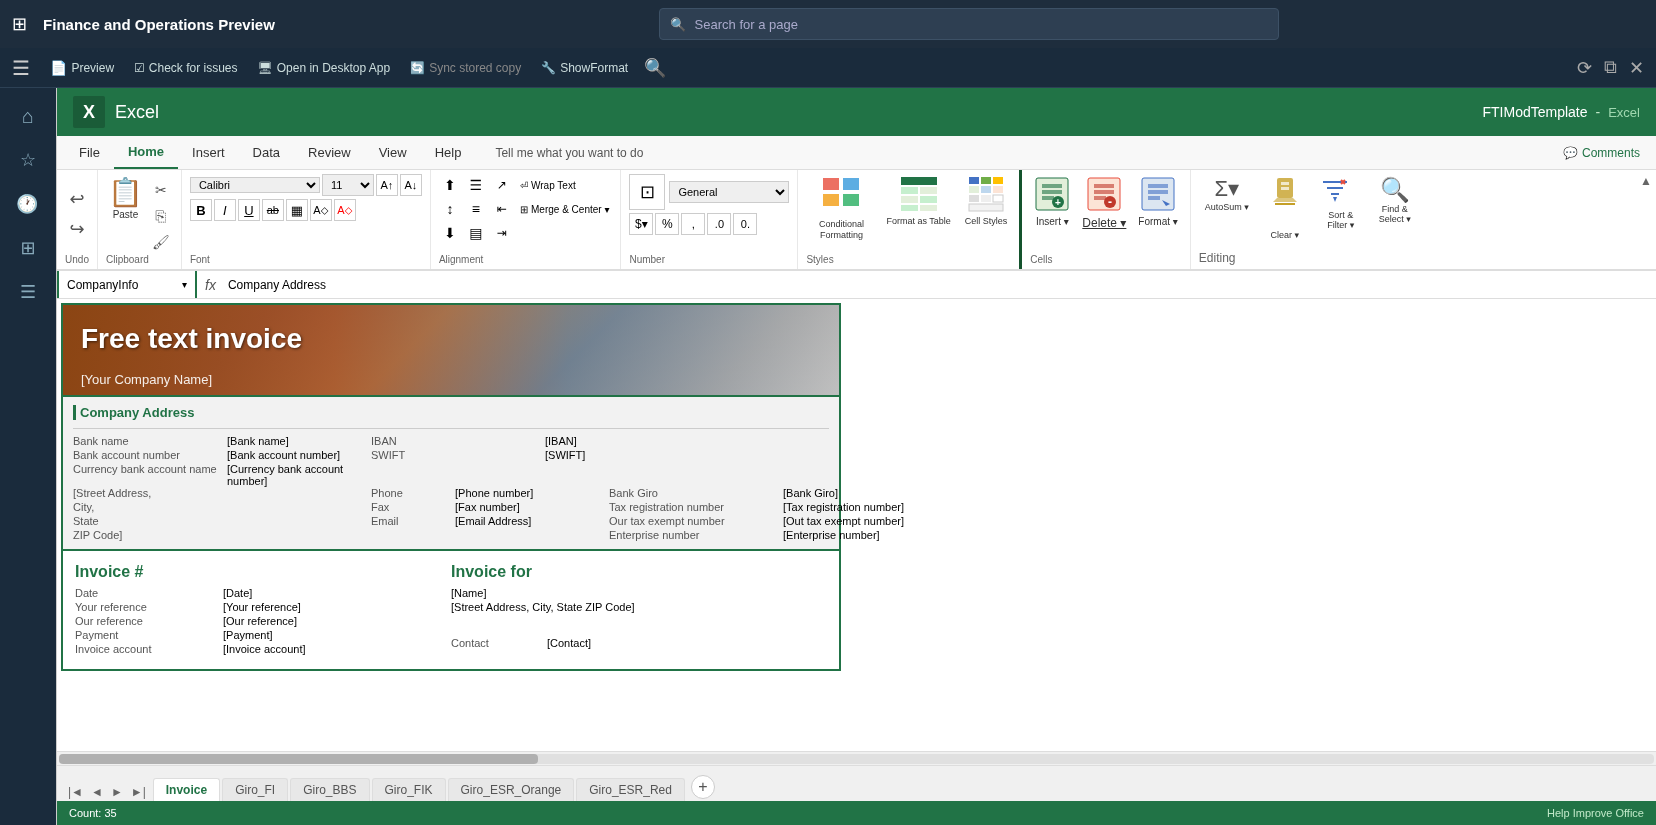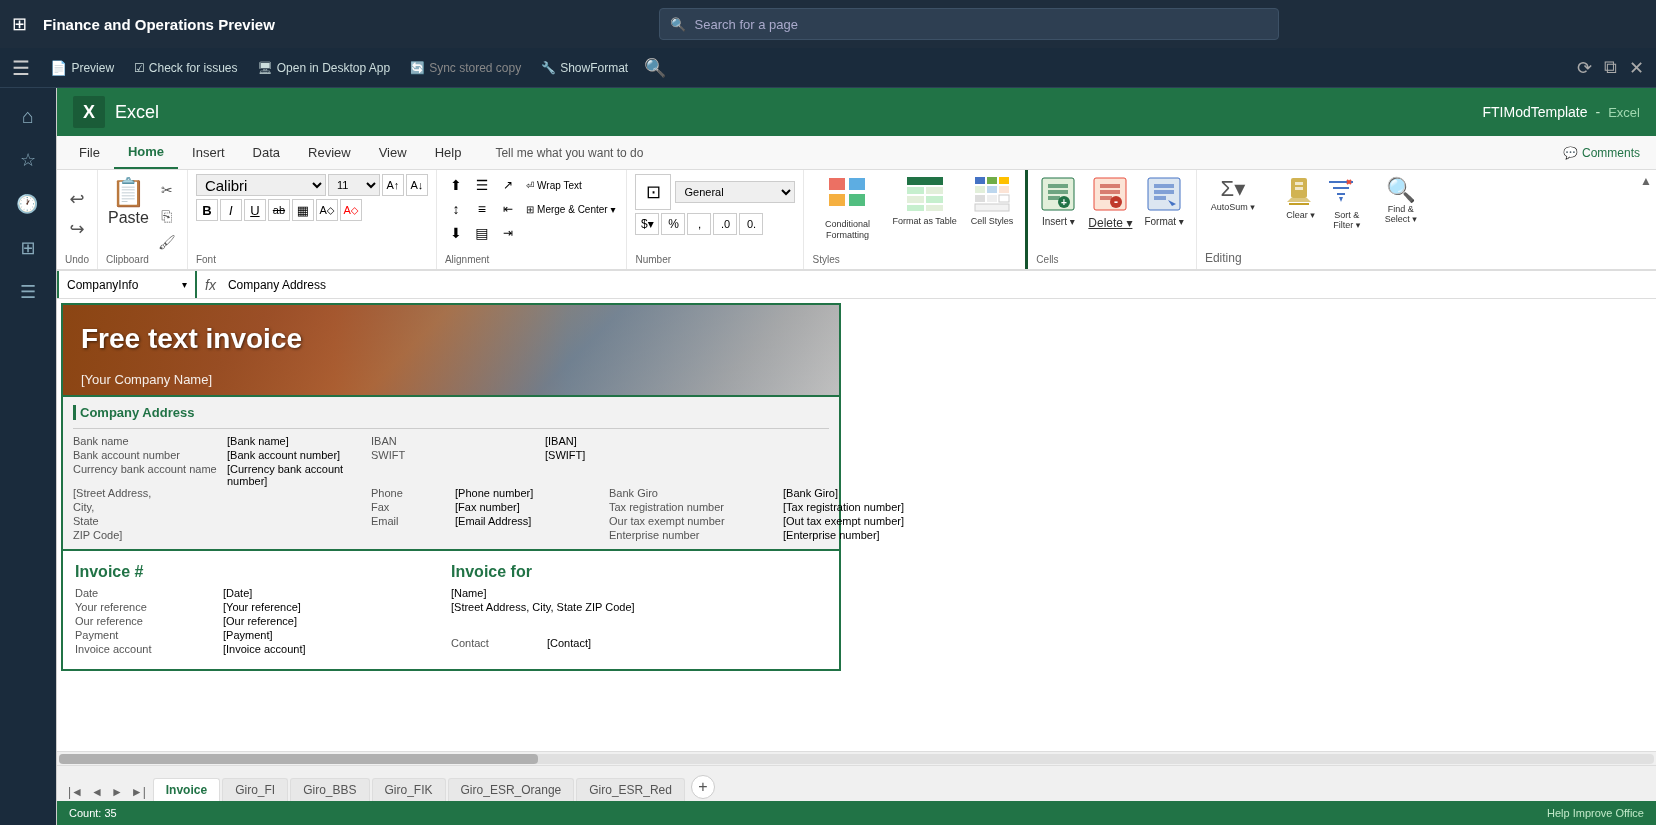--- a/index.html
+++ b/index.html
@@ -86,35 +86,35 @@
           <div style="width:28px;height:28px;display:flex;align-items:center;justify-content:center;cursor:pointer;font-size:18px;color:#555;border-radius:3px;">↩</div>
           <div style="width:28px;height:28px;display:flex;align-items:center;justify-content:center;cursor:pointer;font-size:18px;color:#555;border-radius:3px;">↪</div>
         </div>
         <div style="font-size:10px;color:#666;text-align:center;margin-top:auto;">Undo</div>
       </div>
 
       <div style="display:flex;flex-direction:column;padding:4px 8px;border-right:1px solid #e8e8e8;">
         <div style="display:flex;gap:4px;flex:1;align-items:flex-start;">
           <div style="display:flex;flex-direction:column;align-items:center;cursor:pointer;padding:2px;">
             <span style="font-size:28px;color:#555;">📋</span>
-            <span style="font-size:16px;color:#333;">Paste</span>
+            <span style="font-size:10px;color:#333;">Paste</span>
           </div>
           <div style="display:flex;flex-direction:column;gap:2px;margin-top:4px;">
             <div style="width:24px;height:24px;display:flex;align-items:center;justify-content:center;cursor:pointer;font-size:14px;color:#555;">✂</div>
             <div style="width:24px;height:24px;display:flex;align-items:center;justify-content:center;cursor:pointer;font-size:14px;color:#555;">⎘</div>
             <div style="width:24px;height:24px;display:flex;align-items:center;justify-content:center;cursor:pointer;font-size:14px;color:#555;">🖌</div>
           </div>
         </div>
         <div style="font-size:10px;color:#666;margin-top:auto;">Clipboard</div>
       </div>
 
       <div style="display:flex;flex-direction:column;padding:4px 8px;border-right:1px solid #e8e8e8;">
         <div style="display:flex;flex-direction:column;gap:3px;flex:1;">
           <div style="display:flex;gap:2px;align-items:center;">
-            <select style="height:22px;font-size:15px;border:1px solid #ccc;padding:0 4px;width:130px;"><option>Calibri</option></select>
+            <select style="height:16px;font-size:11px;border:1px solid #ccc;padding:0 4px;width:130px;"><option>Calibri</option></select>
             <select style="height:22px;font-size:11px;border:1px solid #ccc;padding:0 4px;width:52px;"><option>11</option></select>
             <button style="width:22px;height:22px;border:1px solid #ccc;background:white;cursor:pointer;font-size:11px;">A↑</button>
             <button style="width:22px;height:22px;border:1px solid #ccc;background:white;cursor:pointer;font-size:11px;">A↓</button>
           </div>
           <div style="display:flex;gap:2px;align-items:center;">
             <button style="width:22px;height:22px;border:1px solid #ccc;background:white;cursor:pointer;font-weight:bold;font-size:13px;">B</button>
             <button style="width:22px;height:22px;border:1px solid #ccc;background:white;cursor:pointer;font-style:italic;font-size:13px;">I</button>
             <button style="width:22px;height:22px;border:1px solid #ccc;background:white;cursor:pointer;text-decoration:underline;font-size:13px;">U</button>
             <button style="width:22px;height:22px;border:1px solid #ccc;background:white;cursor:pointer;font-size:11px;text-decoration:line-through;">ab</button>
             <div style="width:22px;height:22px;border:1px solid #ccc;background:white;cursor:pointer;display:flex;align-items:center;justify-content:center;font-size:13px;">▦</div>
@@ -266,21 +266,21 @@
       </div>
 
       <div style="display:flex;flex-direction:column;padding:4px 8px;">
         <div style="display:flex;gap:2px;flex:1;align-items:flex-start;">
 
           <div style="display:flex;flex-direction:column;align-items:center;cursor:pointer;padding:2px 4px;min-width:56px;">
             <div style="font-size:22px;color:#555;">Σ▾</div>
             <span style="font-size:9px;color:#333;text-align:center;">AutoSum ▾</span>
           </div>
 
-          <div style="display:flex;flex-direction:column;align-items:flex-end;cursor:pointer;padding:2px 4px;min-width:56px;">
+          <div style="display:flex;flex-direction:column;align-items:center;cursor:pointer;padding:2px 4px;min-width:56px;gap:20px;">
             <div>
               <svg width="32" height="30" viewBox="0 0 32 30">
                 <rect x="8" y="2" width="16" height="20" rx="2" fill="#c5a028" opacity="0.8"></rect>
                 <polygon points="4,26 28,26 24,22 8,22" fill="#c5a028" opacity="0.6"></polygon>
                 <line x1="6" y1="28" x2="26" y2="28" stroke="#c5a028" stroke-width="2"></line>
                 <rect x="12" y="6" width="8" height="3" fill="white" opacity="0.7"></rect>
                 <rect x="12" y="11" width="8" height="3" fill="white" opacity="0.7"></rect>
               </svg>
             </div>
             <span style="font-size:9px;color:#333;text-align:center;">Clear ▾</span>

